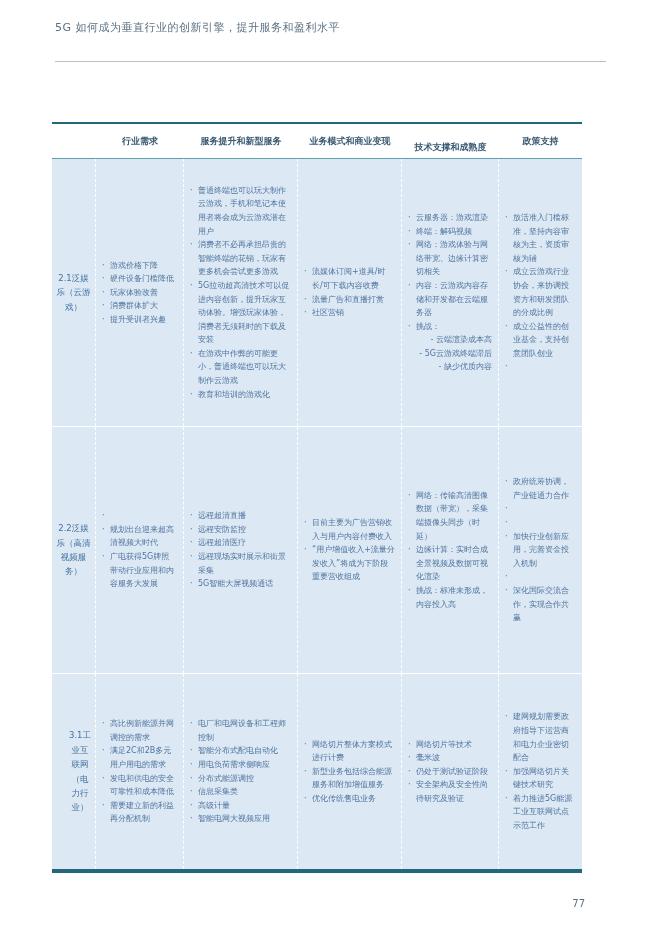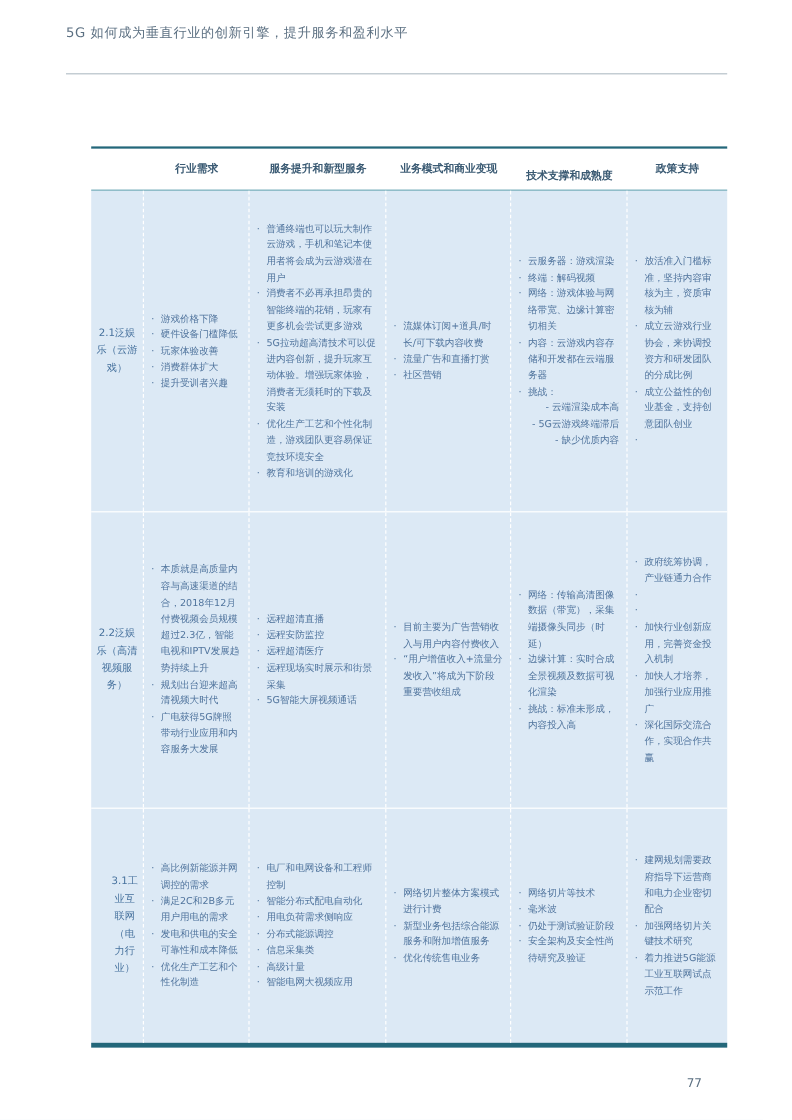--- a/index.html
+++ b/index.html
@@ -15,21 +15,21 @@
   .doc-header {
     position:absolute; left:55px; top:20px;
     font-size:11px; color:#5c7082; letter-spacing:0.5px;
     white-space:nowrap;
   }
   .header-rule {
     position:absolute; left:55px; top:61px; width:551px; height:1px;
     background:#b6c1c9;
   }
   .report-table {
-    position:absolute; left:76px; top:122px; width:530px;
+    position:absolute; left:52px; top:122px; width:530px;
     border-top:2px solid #23677a;
   }
   .thead {
     display:flex; background:#ffffff; height:35px;
     border-bottom:1px solid #5fa0b0; align-items:center;
   }
   .th {
     font-size:9px; font-weight:bold; color:#3a5a73;
     text-align:center; line-height:1.2;
   }
@@ -109,21 +109,21 @@
             <div class="item">
               <span class="bullet">·</span>
               <span class="txt">消费者不必再承担昂贵的智能终端的花销，玩家有更多机会尝试更多游戏</span>
             </div>
             <div class="item">
               <span class="bullet">·</span>
               <span class="txt">5G拉动超高清技术可以促进内容创新，提升玩家互动体验。增强玩家体验，消费者无须耗时的下载及安装</span>
             </div>
             <div class="item">
               <span class="bullet">·</span>
-              <span class="txt">优化生产工艺和个性化制造，游戏团队更容易保证竞技环境安全</span>
+              <span class="txt">在游戏中作弊的可能更小，普通终端也可以玩大制作云游戏</span>
             </div>
             <div class="item">
               <span class="bullet">·</span>
               <span class="txt">教育和培训的游戏化</span>
             </div>
           </div>
           <div class="cell" style="width: 104px;">
             <div class="item">
               <span class="bullet">·</span>
               <span class="txt">流媒体订阅+道具/时长/可下载内容收费</span>
@@ -184,21 +184,20 @@
             <div class="item">
               <span class="bullet">·</span>
             </div>
           </div>
         </div>
         <div class="trow" style="min-height: 247px;">
           <div class="cell cat-cell" style="width: 44px;">2.2泛娱乐（高清视频服务）</div>
           <div class="cell" style="width: 88px;">
             <div class="item">
               <span class="bullet">·</span>
-              <span class="txt">本质就是高质量内容与高速渠道的结合，2018年12月付费视频会员规模超过2.3亿，智能电视和IPTV发展趋势持续上升</span>
             </div>
             <div class="item">
               <span class="bullet">·</span>
               <span class="txt">规划出台迎来超高清视频大时代</span>
             </div>
             <div class="item">
               <span class="bullet">·</span>
               <span class="txt">广电获得5G牌照带动行业应用和内容服务大发展</span>
             </div>
           </div>
@@ -258,21 +257,20 @@
             </div>
             <div class="item">
               <span class="bullet">·</span>
             </div>
             <div class="item">
               <span class="bullet">·</span>
               <span class="txt">加快行业创新应用，完善资金投入机制</span>
             </div>
             <div class="item">
               <span class="bullet">·</span>
-              <span class="txt">加快人才培养，加强行业应用推广</span>
             </div>
             <div class="item">
               <span class="bullet">·</span>
               <span class="txt">深化国际交流合作，实现合作共赢</span>
             </div>
           </div>
         </div>
         <div class="trow" style="min-height: 196px;">
           <div class="cell cat-cell" style="width: 44px; padding-left: 16px;">3.1工业互联网（电力行业）</div>
           <div class="cell" style="width: 88px;">
@@ -283,21 +281,21 @@
             <div class="item">
               <span class="bullet">·</span>
               <span class="txt">满足2C和2B多元用户用电的需求</span>
             </div>
             <div class="item">
               <span class="bullet">·</span>
               <span class="txt">发电和供电的安全可靠性和成本降低</span>
             </div>
             <div class="item">
               <span class="bullet">·</span>
-              <span class="txt">优化生产工艺和个性化制造</span>
+              <span class="txt">需要建立新的利益再分配机制</span>
             </div>
           </div>
           <div class="cell" style="width: 114px;">
             <div class="item">
               <span class="bullet">·</span>
               <span class="txt">电厂和电网设备和工程师控制</span>
             </div>
             <div class="item">
               <span class="bullet">·</span>
               <span class="txt">智能分布式配电自动化</span>

